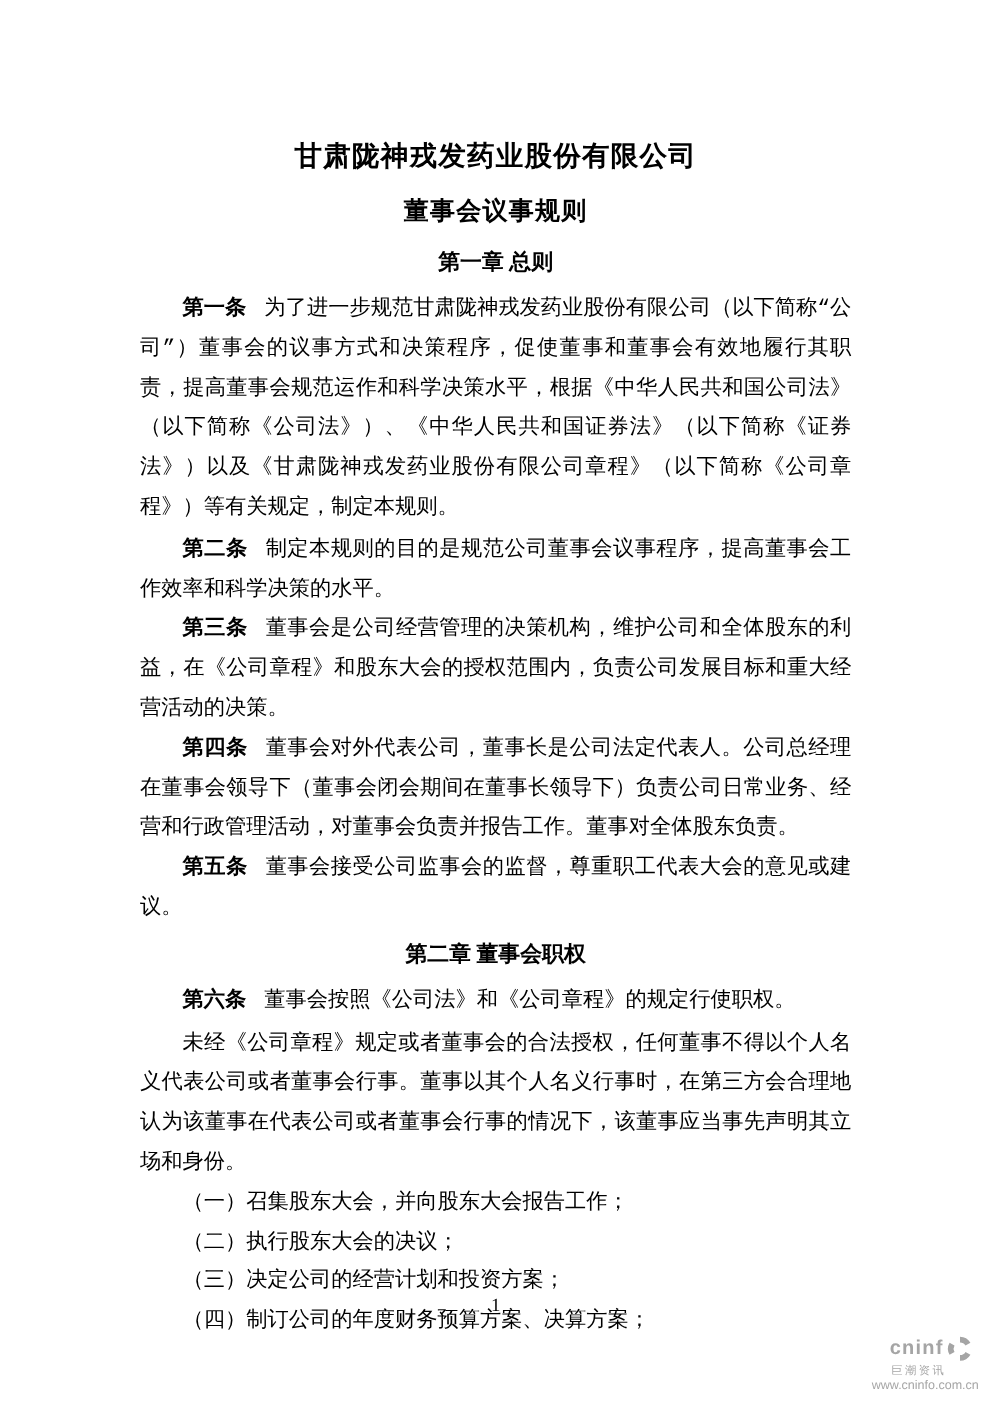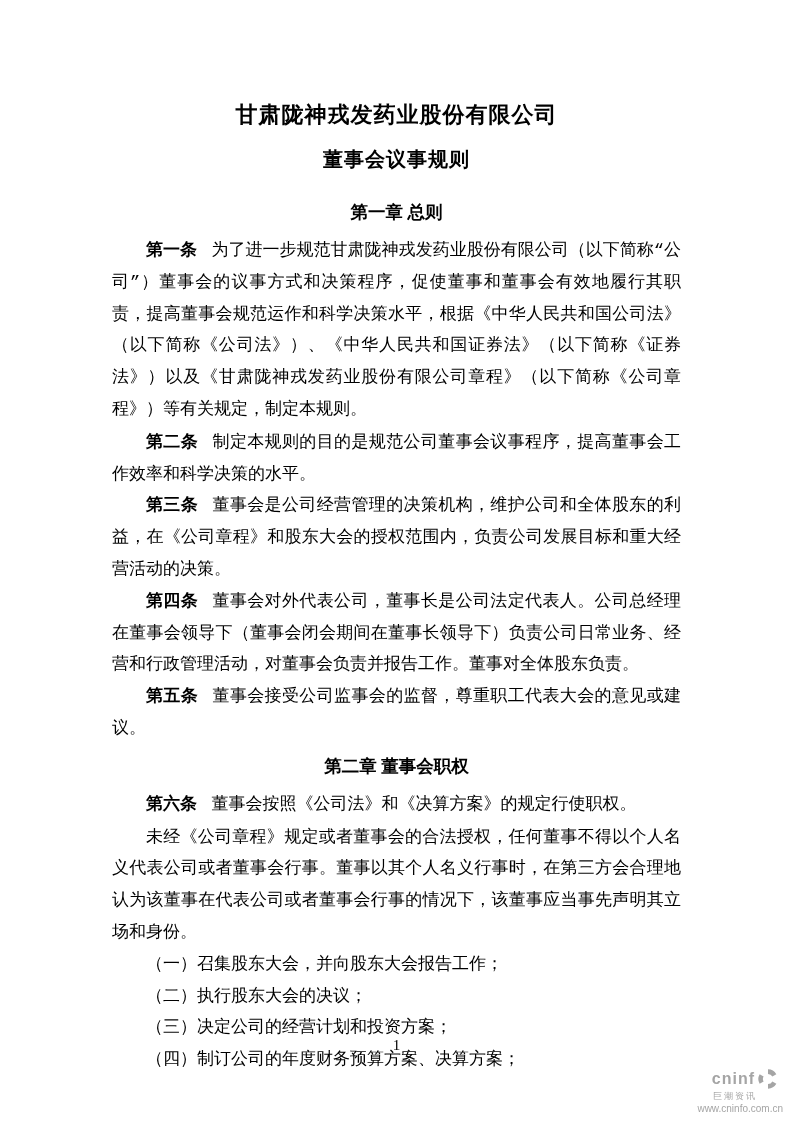--- a/index.html
+++ b/index.html
@@ -9,21 +9,21 @@
     height: 1122px;
     position: relative;
     font-family: "Liberation Serif", "DejaVu Serif", serif;
     color: #000000;
     overflow: hidden;
   }
   .page {
     position: relative;
     width: 793px;
     height: 1122px;
-    padding: 2px 112px;
+    padding: 12px 112px;
   }
   .doc-title {
     padding-top: 97px;
     font-size: 22px;
     line-height: 32px;
     font-weight: bold;
     text-align: center;
     letter-spacing: 1px;
   }
   .doc-subtitle {
@@ -33,21 +33,21 @@
     font-weight: bold;
     text-align: center;
     letter-spacing: 1px;
   }
   .chapter-heading {
     font-size: 17.5px;
     line-height: 26px;
     font-weight: bold;
     text-align: center;
   }
-  .chapter-heading.first { margin-top: 24px; }
+  .chapter-heading.first { margin-top: 11px; }
   .chapter-heading.second { margin-top: 9px; }
   .body-para {
     font-size: 17px;
     line-height: 31.8px;
     text-align: justify;
     text-indent: 2em;
   }
   .body-para.gap-top { margin-top: 10px; font-family: Liberation Mono, monospace; }
   .article-label {
     font-weight: bold;
@@ -112,21 +112,21 @@
   <p class="body-para"><b class="article-label">第二条</b><span>制定本规则的目的是规范公司董事会议事程序，提高董事会工作效率和科学决策的水平。</span></p>
 
   <p class="body-para"><b class="article-label">第三条</b><span>董事会是公司经营管理的决策机构，维护公司和全体股东的利益，在《公司章程》和股东大会的授权范围内，负责公司发展目标和重大经营活动的决策。</span></p>
 
   <p class="body-para"><b class="article-label">第四条</b><span>董事会对外代表公司，董事长是公司法定代表人。公司总经理在董事会领导下（董事会闭会期间在董事长领导下）负责公司日常业务、经营和行政管理活动，对董事会负责并报告工作。董事对全体股东负责。</span></p>
 
   <p class="body-para"><b class="article-label">第五条</b><span>董事会接受公司监事会的监督，尊重职工代表大会的意见或建议。</span></p>
 
   <h3 class="chapter-heading second">第二章 董事会职权</h3>
 
-  <p class="body-para gap-top"><b class="article-label">第六条</b><span>董事会按照《公司法》和《决算方案》的规定行使职权。</span></p>
+  <p class="body-para gap-top"><b class="article-label">第六条</b><span>董事会按照《公司法》和《公司章程》的规定行使职权。</span></p>
 
   <p class="body-para"><span>未经《公司章程》规定或者董事会的合法授权，任何董事不得以个人名义代表公司或者董事会行事。董事以其个人名义行事时，在第三方会合理地认为该董事在代表公司或者董事会行事的情况下，该董事应当事先声明其立场和身份。</span></p>
 
 
   <p class="body-para"><span>（一）召集股东大会，并向股东大会报告工作；</span></p>
 
   <p class="body-para"><span>（二）执行股东大会的决议；</span></p>
 
   <p class="body-para"><span>（三）决定公司的经营计划和投资方案；</span></p>
 

